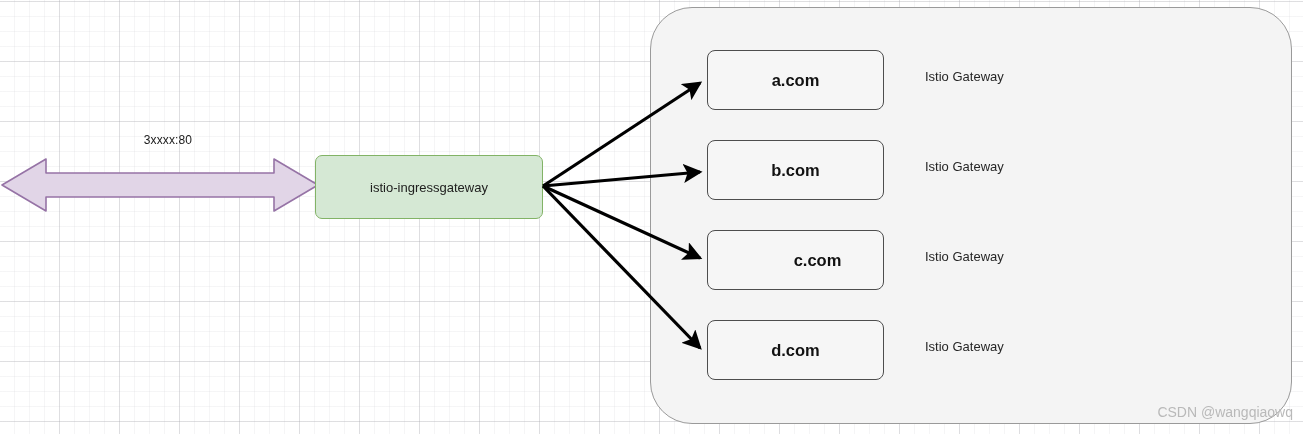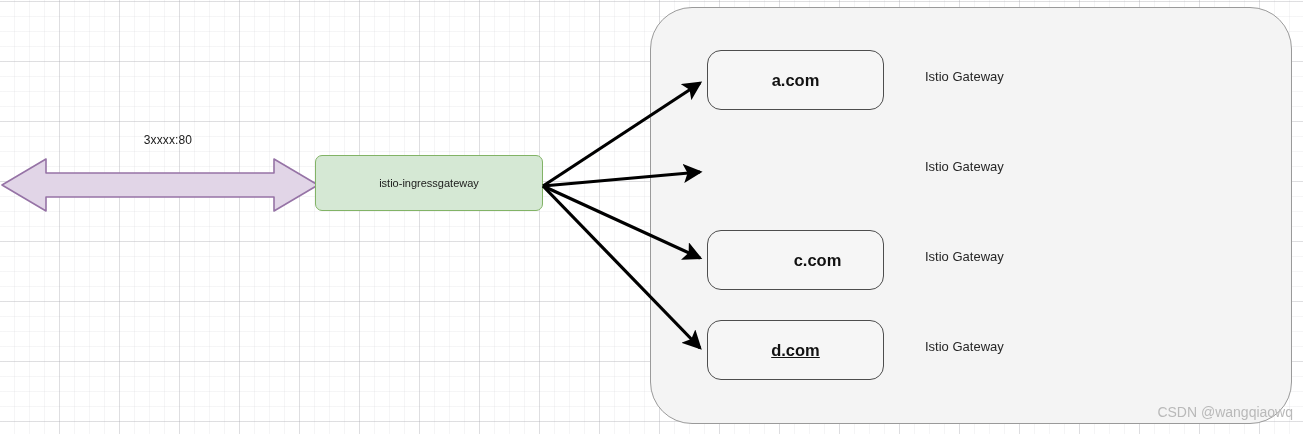--- a/index.html
+++ b/index.html
@@ -43,29 +43,29 @@
     letter-spacing: 0.1px;
     white-space: nowrap;
   }
 
   
   .ingress-box {
     position: absolute;
     left: 315px;
     top: 155px;
     width: 228px;
-    height: 56px;
+    height: 64px;
     box-sizing: border-box;
     background: #d5e8d4;
     border: 1.4px solid #82b366;
     border-radius: 7px;
     display: flex;
     align-items: center;
     justify-content: center;
-    font-size: 11px;
+    font-size: 13px;
     color: #20201f;
     white-space: nowrap;
   }
 
   
   .group-container {
     position: absolute;
     left: 650px;
     top: 7px;
     width: 642px;
@@ -88,33 +88,33 @@
 
   
   .domain-box {
     position: absolute;
     left: 707px;
     width: 177px;
     height: 60px;
     box-sizing: border-box;
     background: #f6f6f6;
     border: 1.8px solid #4d4d4d;
-    border-radius: 14px;
+    border-radius: 8px;
     display: flex;
     align-items: center;
     justify-content: center;
     font-size: 16.5px;
     font-weight: bold;
     color: #111111;
     white-space: nowrap;
   }
   .domain-box.r0 { top: 50px; }
   .domain-box.r1 { top: 140px; }
   .domain-box.r2 { top: 230px; padding-left: 44px; }
-  .domain-box.r3 { top: 320px; text-decoration: underline; }
+  .domain-box.r3 { top: 320px; }
 
   .side-label {
     position: absolute;
     left: 925px;
     font-size: 13px;
     color: #262626;
     white-space: nowrap;
   }
   .side-label.r0 { top: 69px; }
   .side-label.r1 { top: 159px; }
@@ -155,20 +155,23 @@
     </defs>
     <line x1="543" y1="186" x2="700" y2="83" stroke="#000000" stroke-width="3.2" marker-end="url(#arrowhead)"></line>
     <line x1="543" y1="186" x2="700" y2="172" stroke="#000000" stroke-width="3.2" marker-end="url(#arrowhead)"></line>
     <line x1="543" y1="186" x2="700" y2="258" stroke="#000000" stroke-width="3.2" marker-end="url(#arrowhead)"></line>
     <line x1="543" y1="186" x2="700" y2="348" stroke="#000000" stroke-width="3.2" marker-end="url(#arrowhead)"></line>
   </svg>
 
   <div class="domain-box r0">
     <span>a.com</span>
   </div>
+  <div class="domain-box r1">
+    <span>b.com</span>
+  </div>
   <div class="domain-box r2">
     <span>c.com</span>
   </div>
   <div class="domain-box r3">
     <span>d.com</span>
   </div>
 
   <div class="side-label r0">Istio Gateway</div>
   <div class="side-label r1">Istio Gateway</div>
   <div class="side-label r2">Istio Gateway</div>

